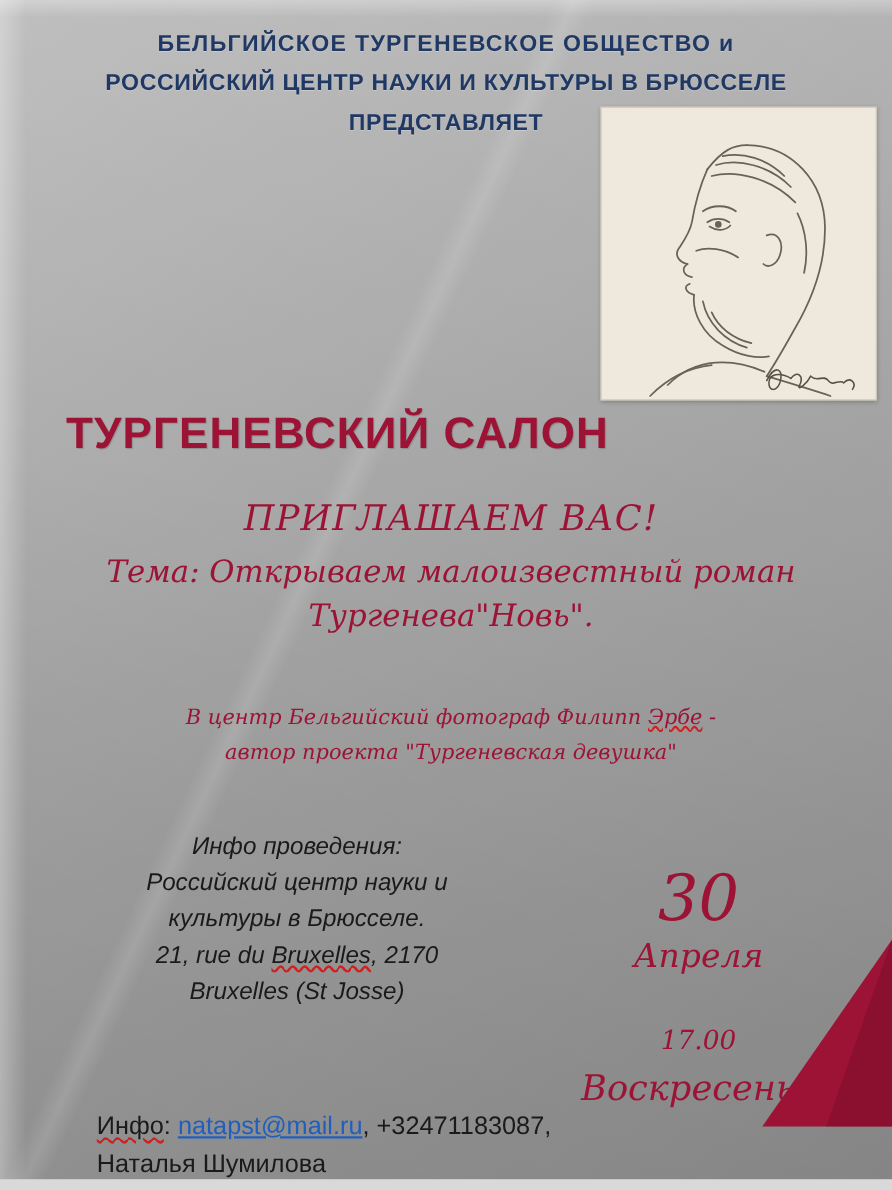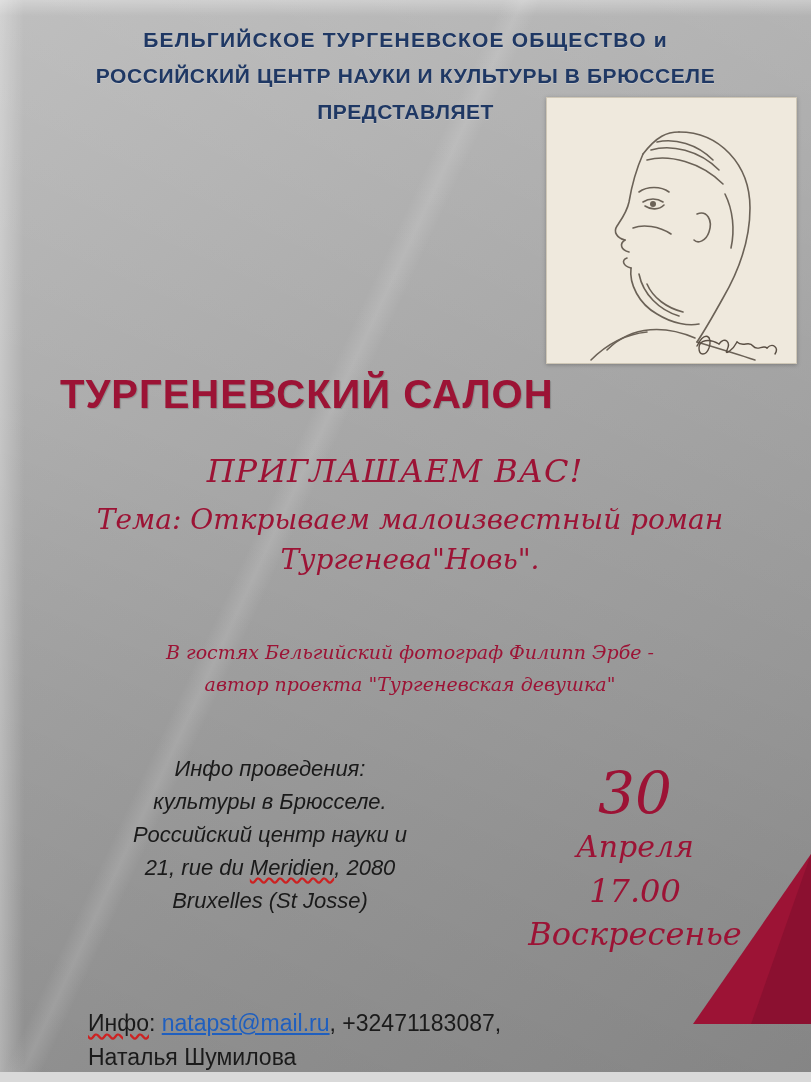--- a/index.html
+++ b/index.html
@@ -118,21 +118,21 @@
   }
   .script {
     font-family: "DejaVu Serif", serif;
     font-style: italic;
     color: #9c1335;
     text-align: center;
   }
   .invite {
     position: absolute;
     top: 452px;
-    left: 45px;
+    left: 60px;
     width: 700px;
     font-size: 32px;
     letter-spacing: 1px;
   }
   .theme {
     position: absolute;
     top: 500px;
     left: 40px;
     width: 740px;
     font-size: 28px;
@@ -140,20 +140,21 @@
   }
   .guest {
     position: absolute;
     top: 636px;
     left: 40px;
     width: 740px;
     font-size: 19px;
     line-height: 32px;
   }
   .guest .ul-red {
+    text-decoration: underline;
     text-decoration-color: #cc2222;
     text-decoration-style: wavy;
   }
 
   
   .venue {
     position: absolute;
     top: 752px;
     left: 40px;
     width: 460px;
@@ -176,28 +177,30 @@
     left: 520px;
     width: 230px;
     text-align: center;
     color: #9c1335;
     font-family: "DejaVu Serif", serif;
     font-style: italic;
   }
   .date-day {
     font-size: 58px;
     line-height: 62px;
+    margin-top: 23px;
   }
   .date-month {
     font-size: 30px;
     line-height: 46px;
   }
   .date-time {
-    font-size: 32px;
+    font-size: 24px;
     line-height: 42px;
+    margin-top: 32px;
   }
   .date-weekday {
     font-size: 32px;
     line-height: 44px;
   }
 
   
   .contacts {
     position: absolute;
     top: 1006px;
@@ -289,31 +292,31 @@
 
   <div class="script invite">ПРИГЛАШАЕМ    ВАС!</div>
 
   <div class="script theme">
     <div>Тема: Открываем малоизвестный роман</div>
     <div>Тургенева"Новь".</div>
   </div>
 
   <div class="script guest">
     <div>
-      <span>В гостях Бельгийский фотограф Филипп </span><span class="ul-red">Эрбе</span><span>  -</span>
+      <span>В центр Бельгийский фотограф Филипп </span><span class="ul-red">Эрбе</span><span>  -</span>
     </div>
     <div>автор проекта "Тургеневская девушка"</div>
   </div>
 
   <div class="venue">
     <div>Инфо проведения:</div>
+    <div>Российский центр науки и</div>
     <div>культуры в Брюсселе.</div>
-    <div>Российский центр науки и</div>
     <div>
-      <span>21, rue du </span><span class="spell">Meridien</span><span>, 2080</span>
+      <span>21, rue du </span><span class="spell">Bruxelles</span><span>, 2170</span>
     </div>
     <div>Bruxelles (St Josse)</div>
   </div>
 
   <div class="corner-wedge"></div>
   <div class="corner-wedge2"></div>
 
   <div class="date-block">
     <div class="date-day">30</div>
     <div class="date-month">Апреля</div>

